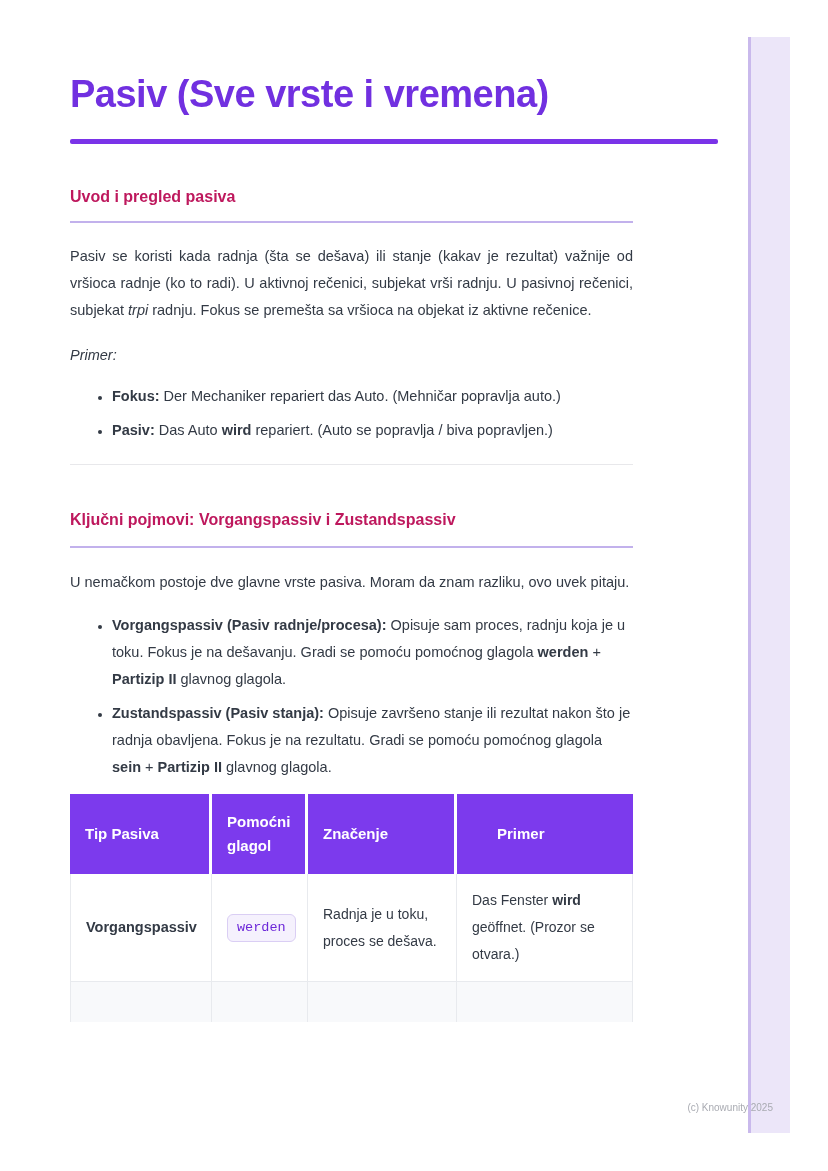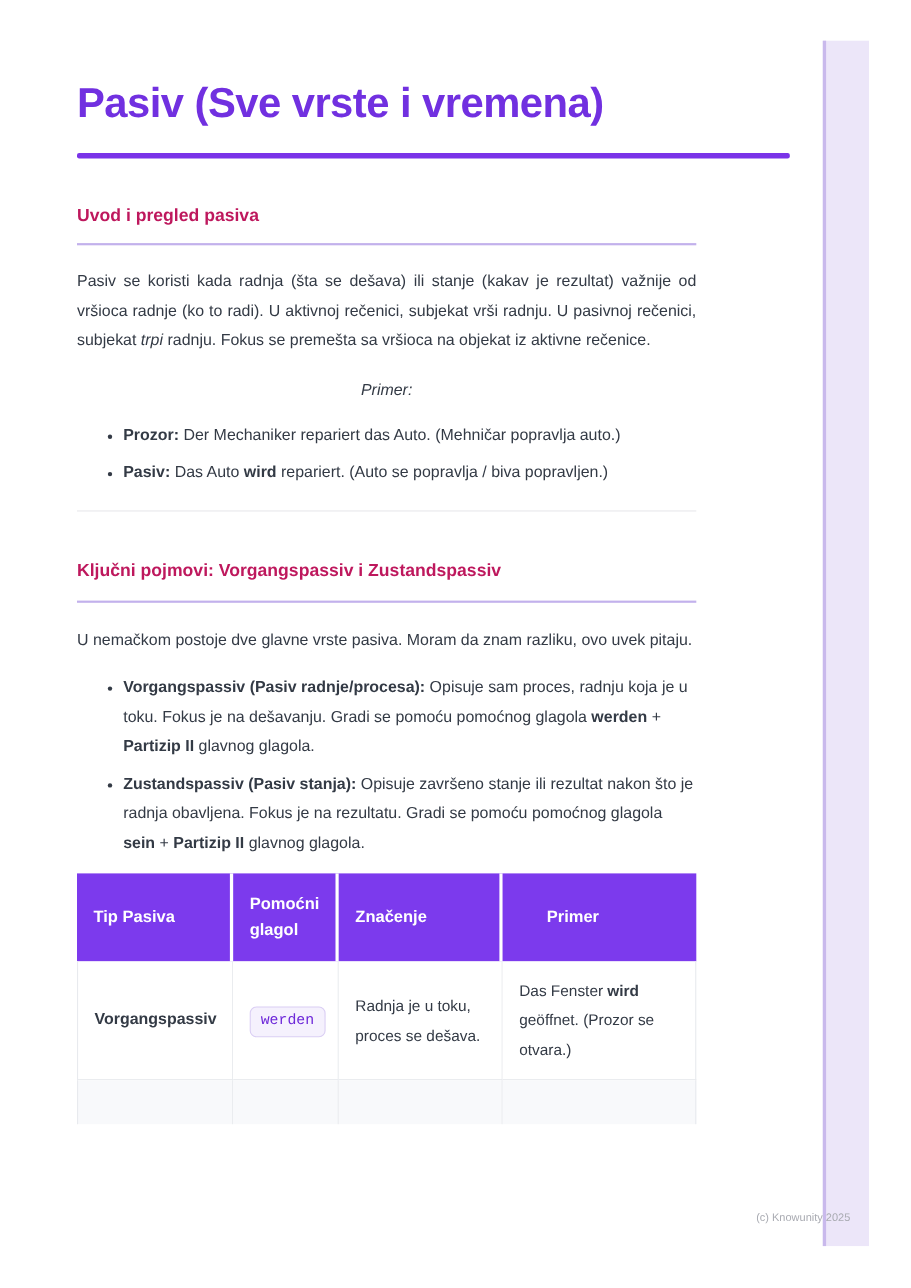--- a/index.html
+++ b/index.html
@@ -41,21 +41,21 @@
   }
   h2.section-heading {
     font-size: 16px; line-height: 34px; font-weight: 700;
     color: #be185d;
   }
   h2.s1 { margin-top: 37px; line-height: 32px; }
   h2.s2 { margin-top: 38px; }
   .h2-rule { height: 2px; background: #c2b1ec; }
   .h2-rule.r1 { margin-top: 8px; }
   .h2-rule.r2 { margin-top: 9px; }
-  p { font-size: 14.5px; line-height: 27px; text-align: center; }
+  p { font-size: 14.5px; line-height: 27px; }
   p.just { text-align: justify; }
   p.intro { margin-top: 20px; }
   p.primer { margin-top: 18px; font-style: italic; }
   p.note { margin-top: 16px; }
   p.s2-lead { margin-top: 21px; }
   ul { margin: 0; padding-left: 42px; list-style: disc; }
   ul.s1 { margin-top: 14px; }
   ul.s2 { margin-top: 16px; }
   li { font-size: 14.5px; line-height: 27px; margin-bottom: 7px; }
   li::marker { font-size: 12px; }
@@ -125,21 +125,21 @@
     <div class="h1-rule"></div>
 
     <h2 class="section-heading s1">Uvod i pregled pasiva</h2>
     <div class="h2-rule r1"></div>
 
     <p class="intro just"><span>Pasiv se koristi kada radnja (šta se dešava) ili stanje (kakav je rezultat) važnije od vršioca radnje (ko to radi). U aktivnoj rečenici, subjekat vrši radnju. U pasivnoj rečenici, subjekat </span><i>trpi</i><span> radnju. Fokus se premešta sa vršioca na objekat iz aktivne rečenice.</span></p>
 
     <p class="primer">Primer:</p>
 
     <ul class="s1">
-      <li><b>Prozor:</b><span> Der Mechaniker repariert das Auto. (Mehničar popravlja auto.)</span></li>
+      <li><b>Fokus:</b><span> Der Mechaniker repariert das Auto. (Mehničar popravlja auto.)</span></li>
       <li><b>Pasiv:</b><span> Das Auto </span><b>wird</b><span> repariert. (Auto se popravlja / biva popravljen.)</span></li>
     </ul>
 
 
     <hr class="divider">
 
     <h2 class="section-heading s2">Ključni pojmovi: Vorgangspassiv i Zustandspassiv</h2>
     <div class="h2-rule r2"></div>
 
     <p class="s2-lead just">U nemačkom postoje dve glavne vrste pasiva. Moram da znam razliku, ovo uvek pitaju.</p>

